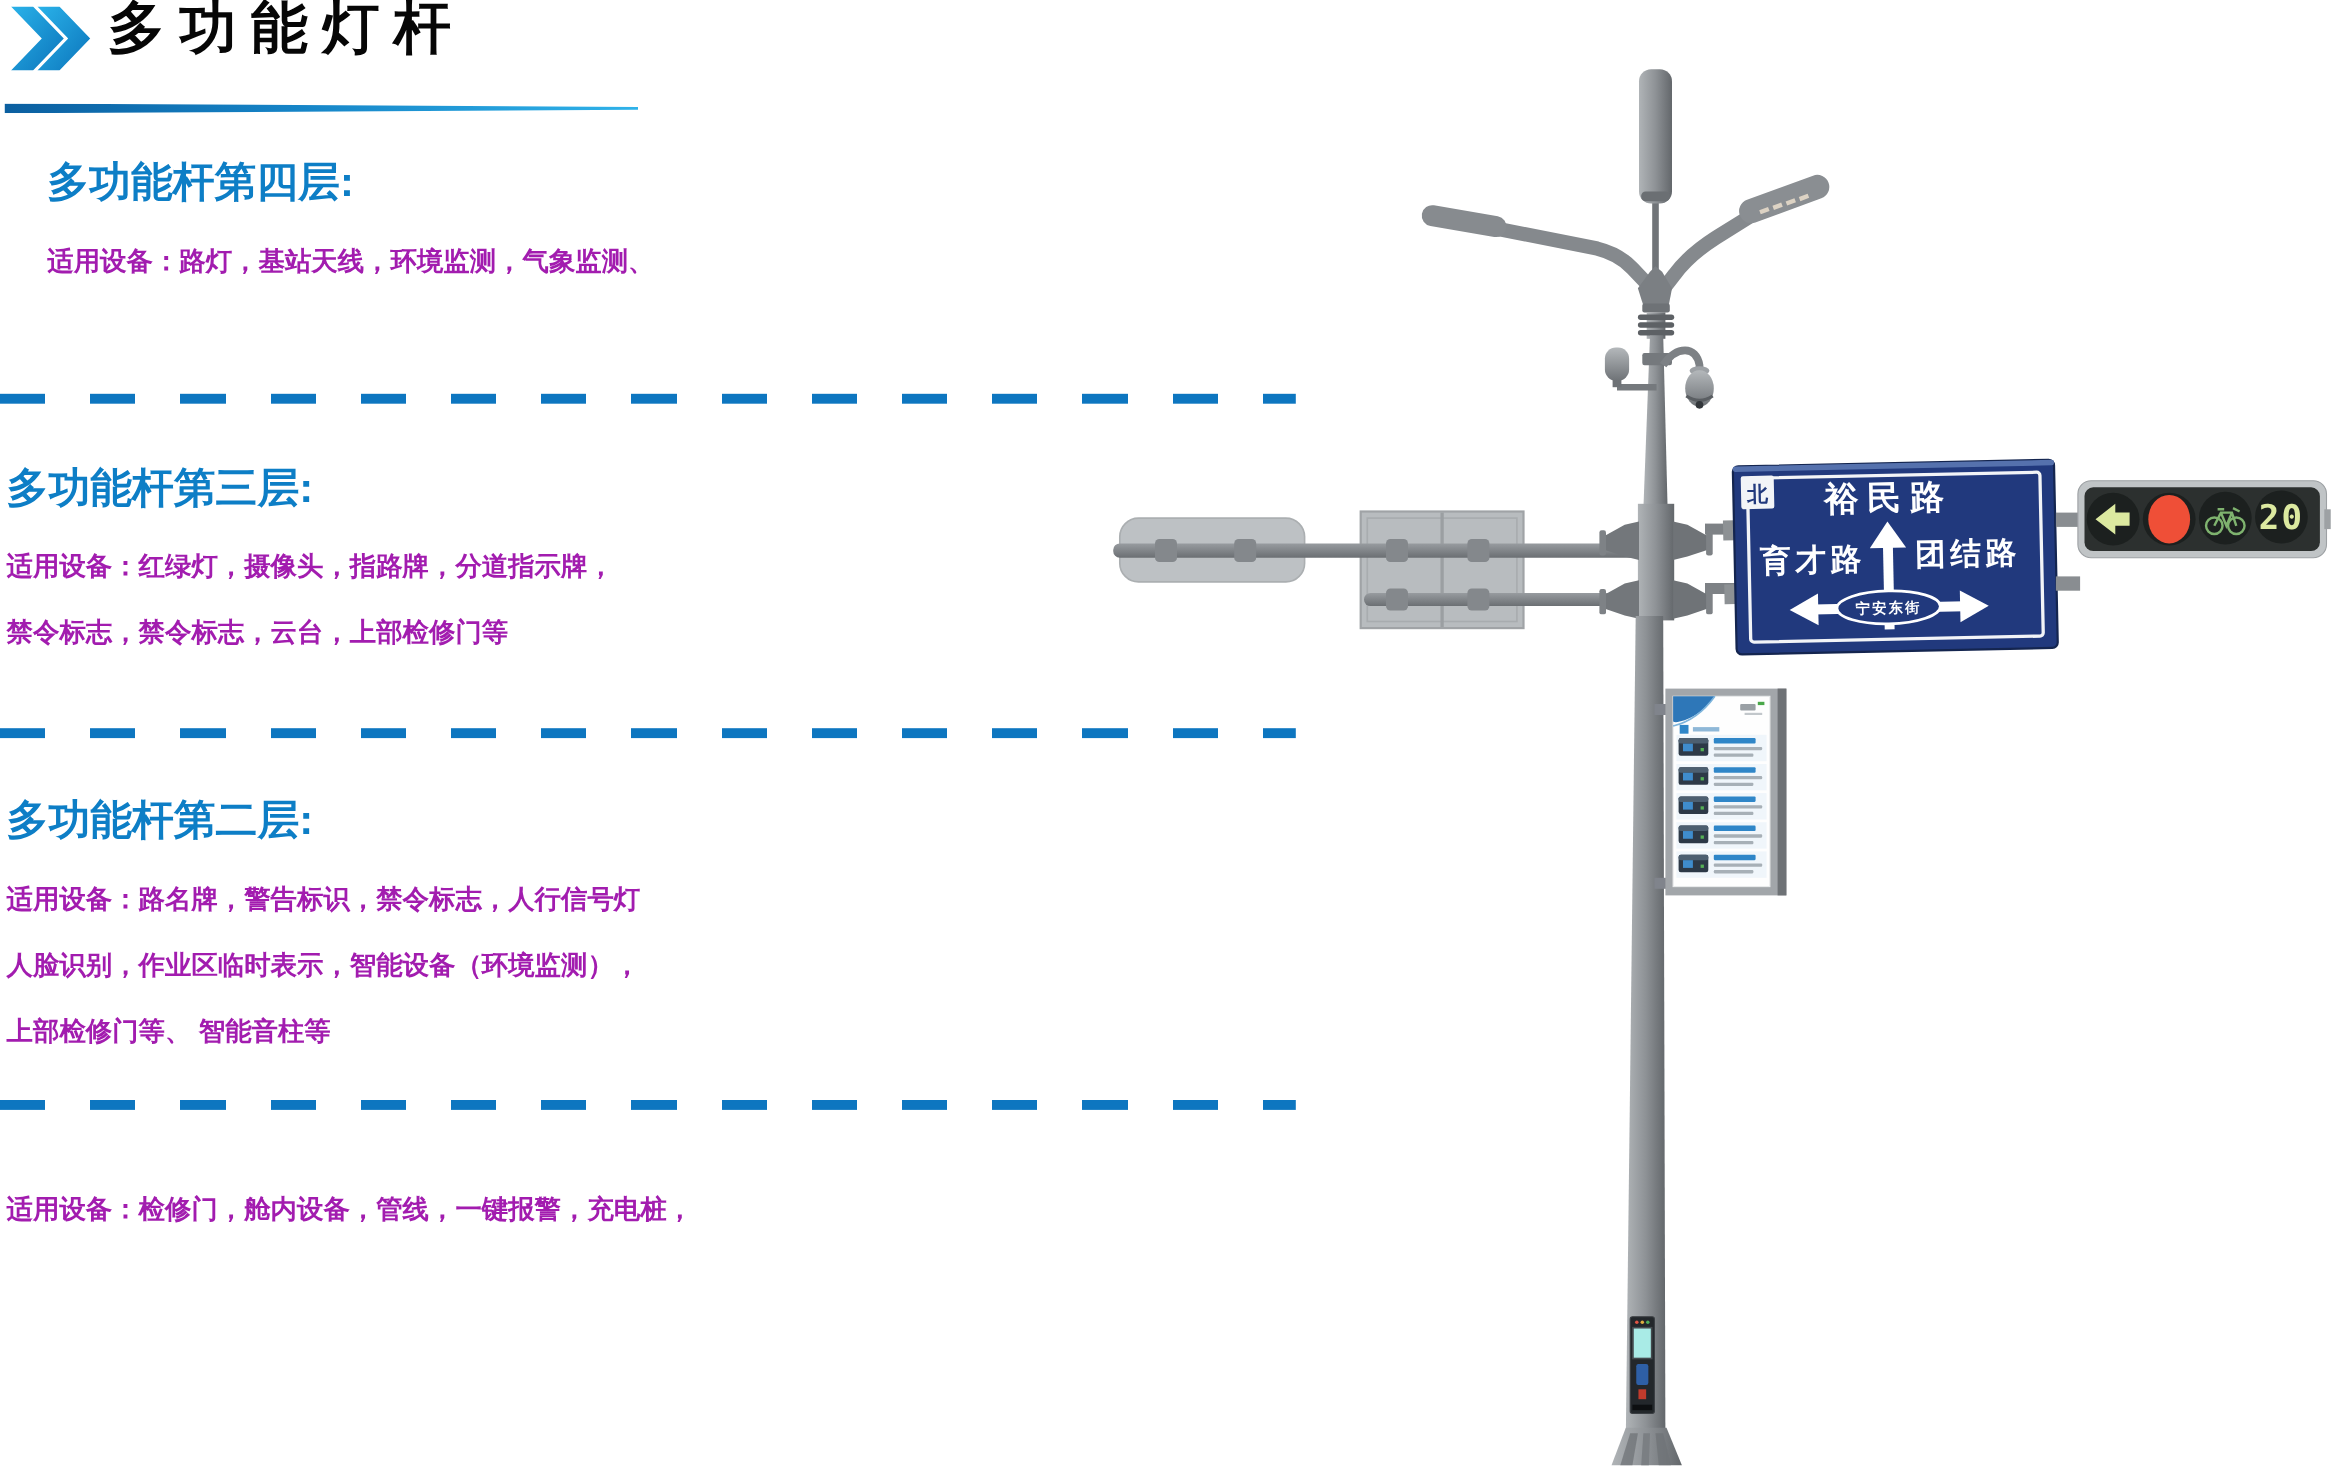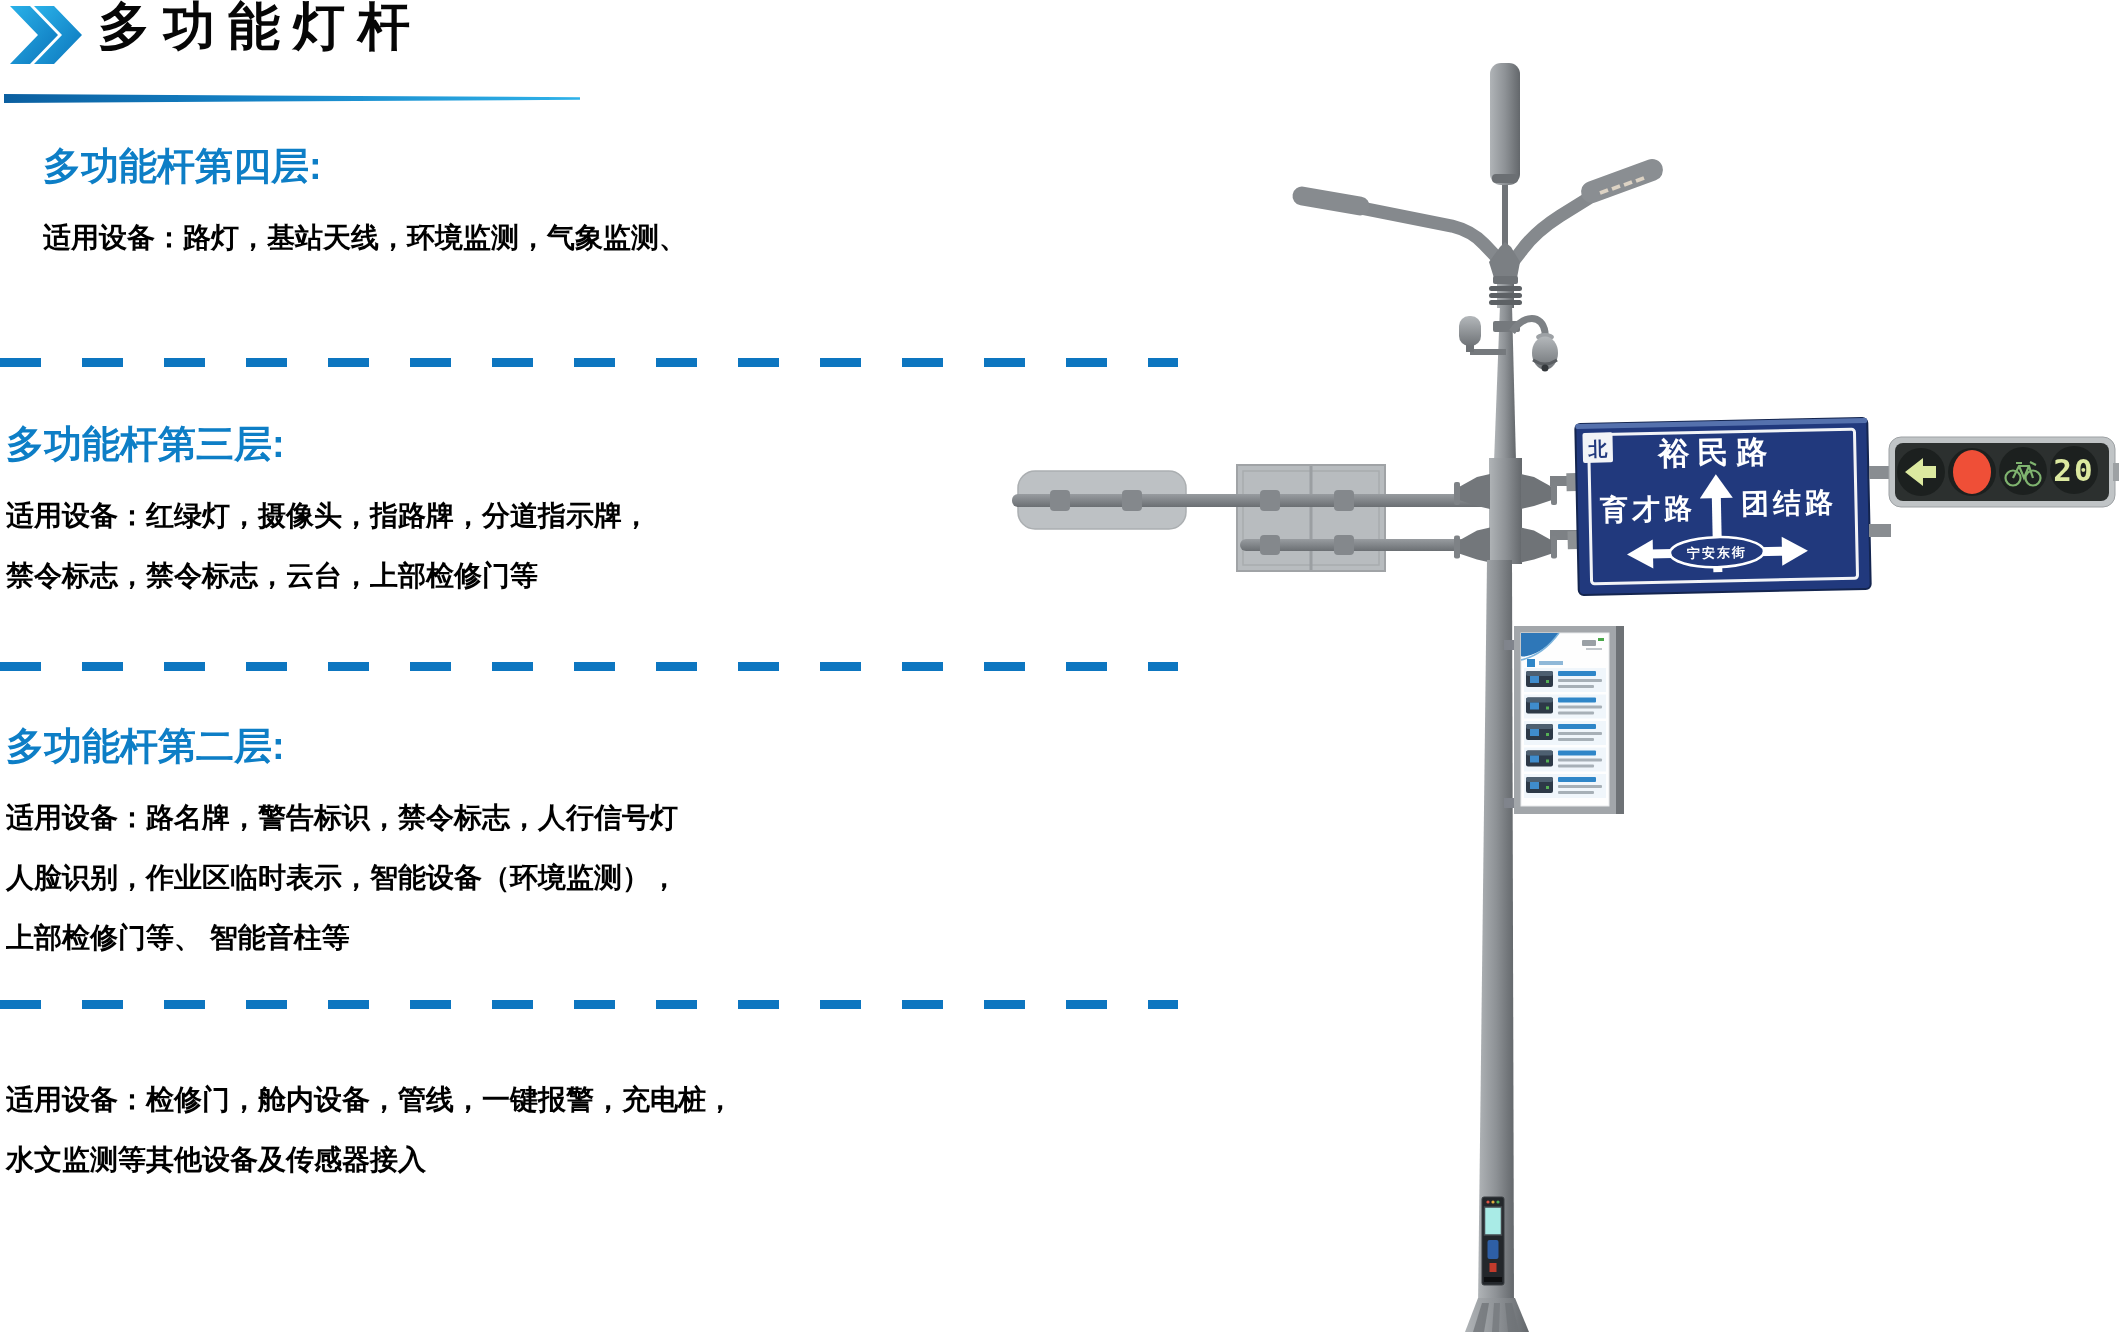--- a/index.html
+++ b/index.html
@@ -12,21 +12,21 @@
   .canvas{position:absolute;inset:0;}
   .page-header{position:absolute;left:0;top:0;width:1802px;height:120px;}
   .chevron{position:absolute;left:8px;top:6px;}
   .title{position:absolute;left:98px;top:-4px;margin:0;font-size:52px;line-height:60px;
     font-weight:bold;color:#060606;letter-spacing:13px;white-space:nowrap;}
   .title-underline{position:absolute;left:4px;top:94px;width:576px;height:9px;
     background:linear-gradient(90deg,#0b5fa0 0%,#1583c6 45%,#2fb2e9 100%);
     clip-path:polygon(0 0,100% 36%,100% 64%,0 100%);}
   .info{position:absolute;left:6px;white-space:nowrap;}
   .info h2{margin:0 0 18px 0;font-size:38px;line-height:48px;font-weight:bold;color:var(--accent-blue);}
-  .info p{margin:0;font-size:28px;line-height:60px;font-weight:bold;color:#000000;}
+  .info p{margin:0;font-size:24px;line-height:60px;font-weight:bold;color:#a21caf;}
   .s1{top:142px;margin-left:37px;} .s2{top:420px;} .s3{top:722px;} .s4{top:1070px;}
   .dash{position:absolute;left:0;width:1178px;height:9px;
     background:repeating-linear-gradient(to right,var(--dash-blue) 0 41px,transparent 41px 82px);}
   .d1{top:358px;} .d2{top:662px;} .d3{top:1000px;}
   .pole-art{position:absolute;left:980px;top:0;width:1139px;height:1335px;}
   text.cjk{font-family:"Liberation Sans","DejaVu Sans",sans-serif;font-weight:bold;}
 </style>
 </head>
 <body style="--accent-blue: #0d7ec6; --dash-blue: #0d76c0; --sign-navy: #21397d; --signal-red: #ef4f37; --signal-green: #7fb36f; --signal-lime: #dce9a0; --poster-blue: #2f86c8;">
 
@@ -63,21 +63,20 @@
   <section class="info s3">
     <h2>多功能杆第二层:</h2>
     <p>适用设备：路名牌，警告标识，禁令标志，人行信号灯</p>
     <p>人脸识别，作业区临时表示，智能设备（环境监测），</p>
     <p>上部检修门等、 智能音柱等</p>
   </section>
   <div class="dash d3"></div>
 
   <section class="info s4">
     <p>适用设备：检修门，舱内设备，管线，一键报警，充电桩，</p>
-    <p>水文监测等其他设备及传感器接入</p>
   </section>
 
   <svg class="pole-art" viewBox="980 0 1139 1335">
     <defs>
       <linearGradient id="gradPole" x1="0" y1="0" x2="1" y2="0">
         <stop offset="0" stop-color="#b0b4b7"></stop>
           <stop offset="0.5" stop-color="#8e9296"></stop>
           <stop offset="1" stop-color="#63676b"></stop>
       </linearGradient>
       <linearGradient id="gradArmH" x1="0" y1="0" x2="0" y2="1">

